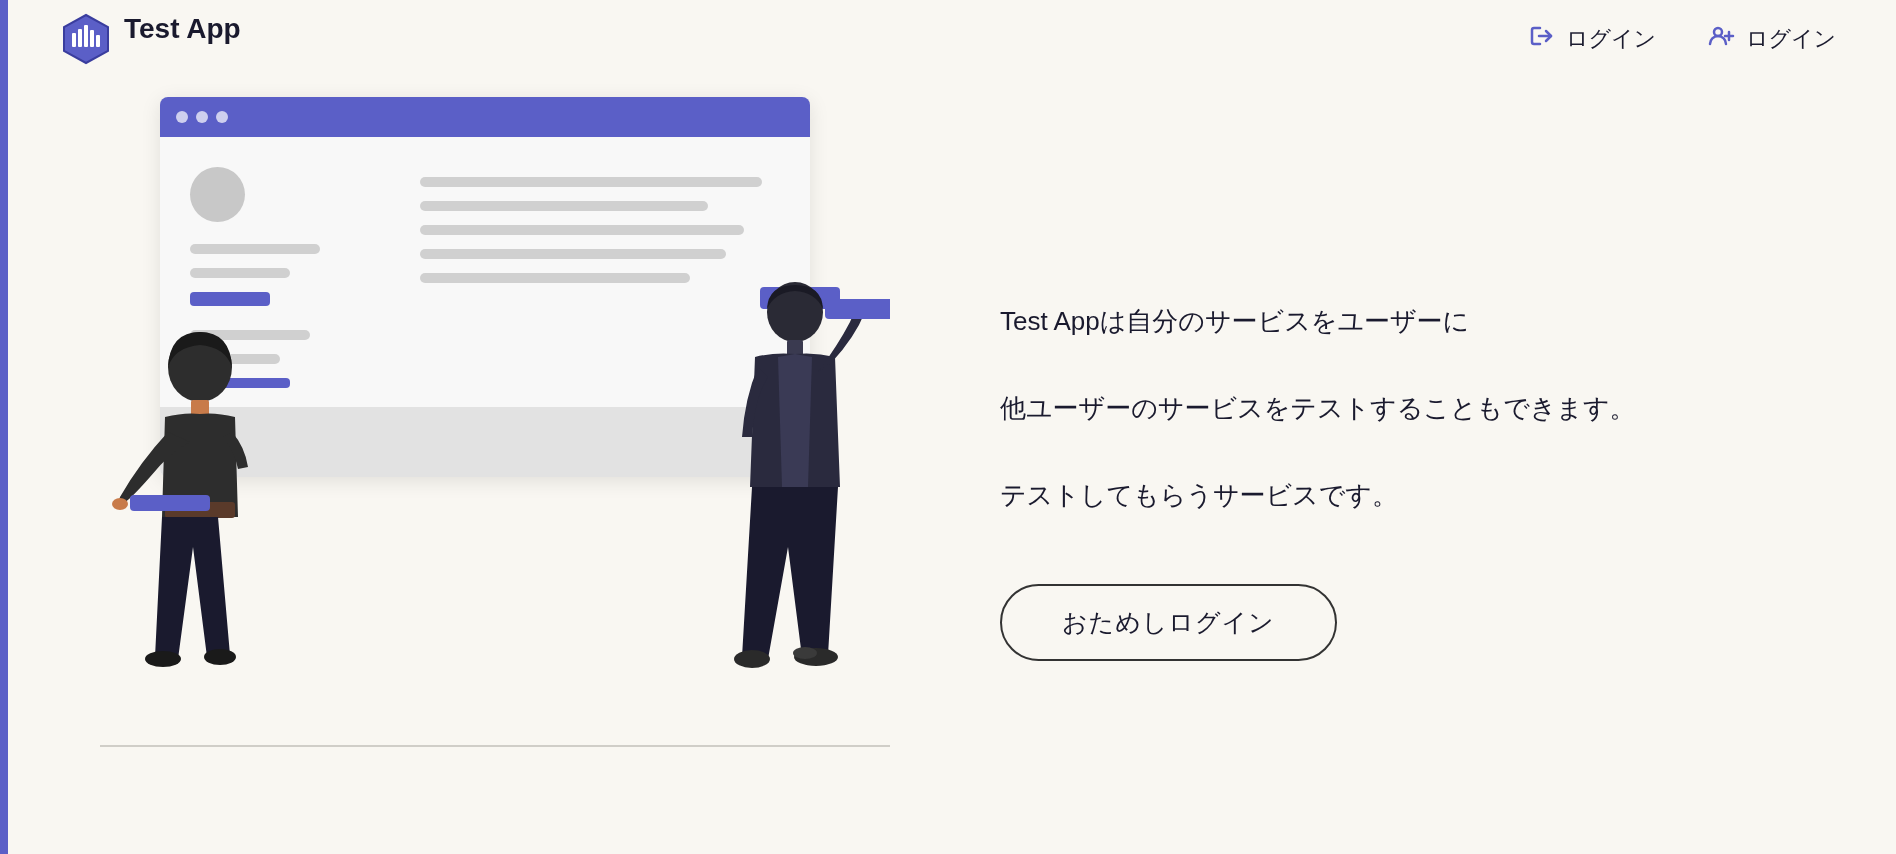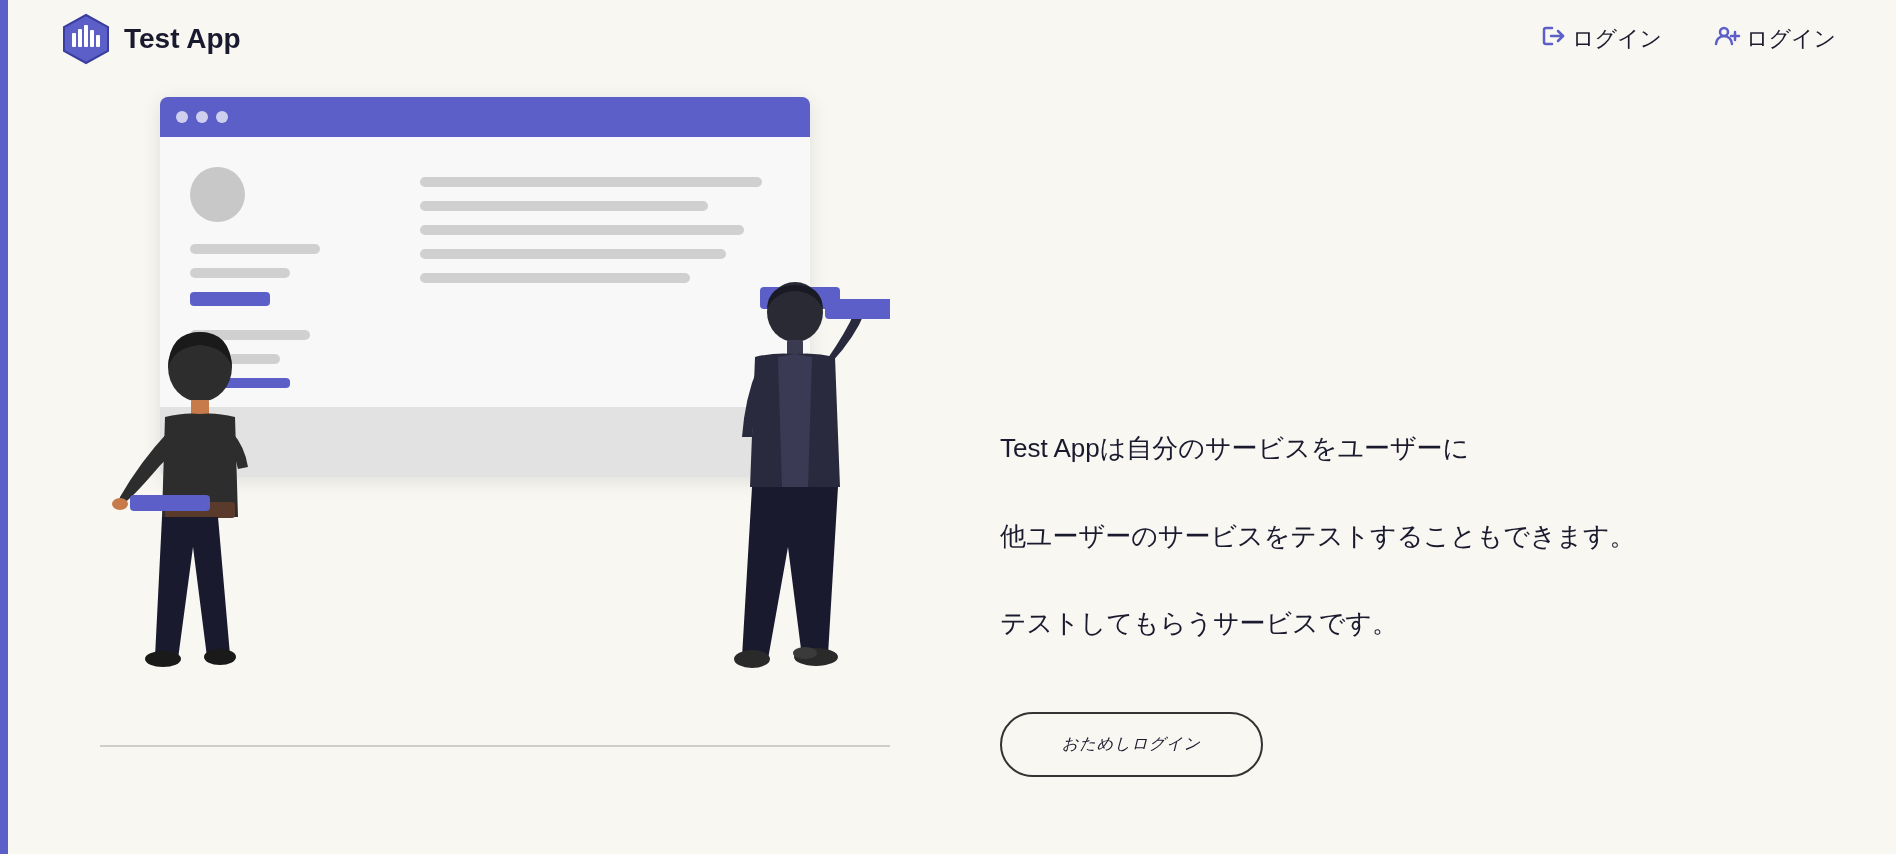--- a/index.html
+++ b/index.html
@@ -17,21 +17,20 @@
       display: flex;
       align-items: center;
       justify-content: space-between;
       padding: 0 60px;
       height: 77px;
       background: #f9f7f2;
     }
 
     .logo-area {
       display: flex;
-      align-items: center;
       gap: 12px;
     }
 
     .logo-icon {
       width: 52px;
       height: 52px;
     }
 
     .logo-text {
       font-size: 28px;
@@ -41,38 +40,38 @@
 
     .header-nav {
       display: flex;
       align-items: center;
       gap: 50px;
     }
 
     .nav-btn {
       display: flex;
       align-items: center;
-      gap: 4px;
+      gap: 10px;
       font-size: 22px;
       color: #1a1a2e;
       cursor: pointer;
       background: none;
       border: none;
       font-family: inherit;
     }
 
     .nav-btn .nav-icon {
       font-size: 24px;
       color: #5b5fc7;
     }
 
     
     .main-content {
       display: flex;
-      align-items: flex-end;
+      align-items: center;
       padding: 20px 60px 40px 60px;
       gap: 0;
       position: relative;
     }
 
     
     .illustration-area {
       flex: 0 0 860px;
       position: relative;
       height: 680px;
@@ -212,26 +211,25 @@
       color: #1a1a2e;
     }
 
     .trial-btn {
       margin-top: 30px;
       align-self: flex-start;
       padding: 20px 60px;
       border: 2px solid #333;
       border-radius: 50px;
       background: transparent;
-      font-size: 16px;
+      font-size: 25px;
       font-family: inherit;
       color: #1a1a2e;
       cursor: pointer;
       letter-spacing: 1px;
-      font-style: italic;
     }
 
     
     .bottom-accent {
       position: fixed;
       bottom: 0;
       left: 0;
       width: 8px;
       height: 854px;
       background: #5b5fc7;

